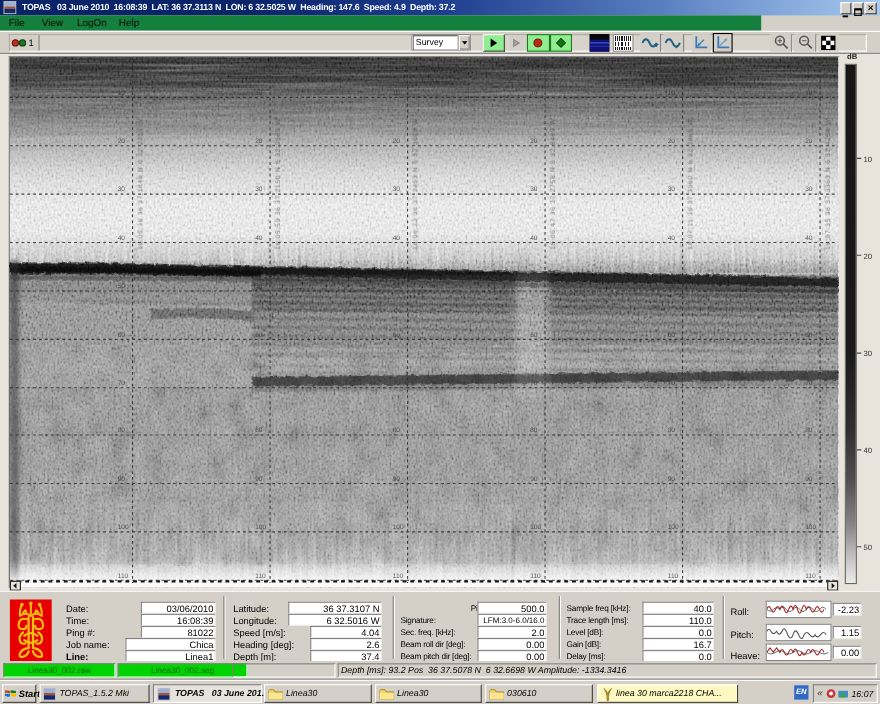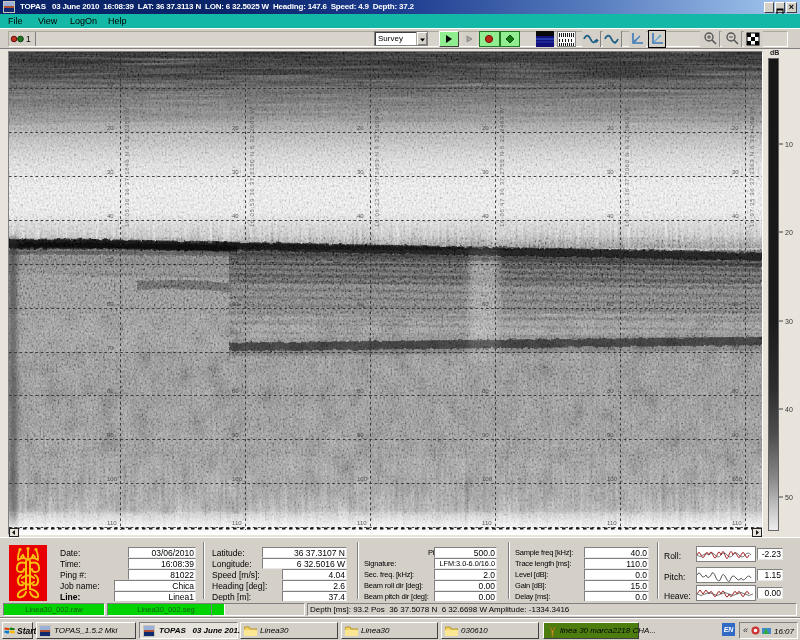--- a/index.html
+++ b/index.html
@@ -37,21 +37,21 @@
     </div>
     <div class="abs raised" style="left:775px;top:2px;width:10px;height:11px;background:#d4d0c8;">
       <svg width="8" height="9">
           <rect x="1" y="1" width="6" height="6" fill="none" stroke="#000"></rect>
           <rect x="1" y="1" width="6" height="1.5" fill="#000"></rect>
         </svg>
     </div>
     <div class="abs raised" style="left:786px;top:2px;width:11px;height:11px;background:#d4d0c8;font-size:9px;font-weight:bold;text-align:center;line-height:9px;">×</div>
   </div>
 
-  <div class="abs" style="left:0;top:14px;width:800px;height:14px;background:#14b8a6;font-size:9px;color:#000;">
+  <div class="abs" style="left:0;top:14px;width:692px;height:14px;background:#15803d;font-size:9px;color:#000;">
     <span class="abs" style="left:8px;top:2px;">File</span>
     <span class="abs" style="left:38px;top:2px;">View</span>
     <span class="abs" style="left:70px;top:2px;">LogOn</span>
     <span class="abs" style="left:108px;top:2px;">Help</span>
   </div>
 
   <div class="abs" style="left:0;top:28px;width:800px;height:20px;background:#d4d0c8;border-top:1px solid #fff;">
     <div class="abs" style="left:8px;top:2px;width:780px;height:16px;background:#d8d4cc;border:1px solid #aca899;border-bottom-color:#fff;border-right-color:#fff;"></div>
     <div class="abs" style="left:9px;top:3px;width:26px;height:14px;background:#d4d0c8;">
       <svg width="26" height="14">
@@ -496,21 +496,21 @@
     <div class="abs" style="left:508px;top:4px;width:2px;height:57px;border-left:1px solid #808080;border-right:1px solid #fff;"></div>
 
     <span class="sm abs" style="left:515px;top:10px;">Sample freq [kHz]:</span>
     <span class="sm abs" style="left:515px;top:21px;">Trace length [ms]:</span>
     <span class="sm abs" style="left:515px;top:32px;">Level [dB]:</span>
     <span class="sm abs" style="left:515px;top:43px;">Gain [dB]:</span>
     <span class="sm abs" style="left:515px;top:54px;">Delay [ms]:</span>
     <div class="vbox abs" style="left:584px;top:9px;width:65px;height:11px;">40.0</div>
     <div class="vbox abs" style="left:584px;top:20px;width:65px;height:11px;">110.0</div>
     <div class="vbox abs" style="left:584px;top:31px;width:65px;height:11px;">0.0</div>
-    <div class="vbox abs" style="left:584px;top:42px;width:65px;height:11px;">15.0</div>
+    <div class="vbox abs" style="left:584px;top:42px;width:65px;height:11px;">16.7</div>
     <div class="vbox abs" style="left:584px;top:53px;width:65px;height:11px;">0.0</div>
     <div class="abs" style="left:657px;top:4px;width:2px;height:57px;border-left:1px solid #808080;border-right:1px solid #fff;"></div>
 
     <span class="lbl abs" style="left:664px;top:13px;">Roll:</span>
     <span class="lbl abs" style="left:664px;top:34px;">Pitch:</span>
     <span class="lbl abs" style="left:664px;top:53px;">Heave:</span>
     <div class="abs" style="left:696px;top:8px;width:60px;height:16px;background:#fff;border:1px solid #808080;">
       <svg width="58" height="13">
           <path d="M0 7 q2 -5 4 0 t4 0 t4 0 q2 -6 4 0 t4 0 t4 0 q2 -7 4 0 t4 0 t4 0 q2 -5 4 0 t4 0 t4 0 t4 0" fill="none" stroke="#aa2222" stroke-width="1"></path>
       <path d="M0 7 q3 3 6 0 t6 0 q3 -4 6 0 t6 0 t6 0 q3 4 6 0 t6 0 t6 0 t6 0" fill="none" stroke="#555" stroke-width="0.8"></path>
@@ -529,21 +529,21 @@
     </div>
     <div class="vbox abs" style="left:757px;top:10px;width:26px;height:12px;">-2.23</div>
     <div class="vbox abs" style="left:757px;top:31px;width:26px;height:12px;">1.15</div>
     <div class="vbox abs" style="left:757px;top:49px;width:26px;height:12px;">0.00</div>
   </div>
 
   <div class="abs" style="left:0;top:601px;width:800px;height:17px;background:#d4d0c8;">
     <div class="abs sunken" style="left:3px;top:2px;width:102px;height:13px;background:#00d400;font-size:7.5px;color:#156015;text-align:center;line-height:12px;">Linea30_002.raw</div>
     <div class="abs sunken" style="left:107px;top:2px;width:118px;height:13px;background:#00d400;font-size:7.5px;color:#156015;text-align:center;line-height:12px;">Linea30_002.seg</div>
     <div class="abs sunken" style="left:211px;top:2px;width:94px;height:13px;"></div>
-    <div class="abs sunken" style="left:307px;top:2px;width:490px;height:13px;font-size:8px;line-height:12px;padding-left:2px;white-space:nowrap;">Depth [ms]: 93.2 Pos&nbsp; 36 37.5078 N&nbsp; 6 32.6698 W Amplitude: -1334.3416</div>
+    <div class="abs sunken" style="left:307px;top:2px;width:490px;height:13px;font-size:8px;line-height:12px;padding-left:2px;white-space:nowrap;font-style:italic;">Depth [ms]: 93.2 Pos&nbsp; 36 37.5078 N&nbsp; 6 32.6698 W Amplitude: -1334.3416</div>
   </div>
 
   <div id="taskbar" class="abs" style="left:0;top:618px;width:800px;height:22px;background:#d4d0c8;border-top:1px solid #fff;box-shadow:0 -1px 0 #808080;font-style:italic;">
     <div class="abs raised" style="left:2px;top:3px;width:31px;height:17px;background:#d4d0c8;">
       <svg class="abs" style="left:1px;top:2px" width="11" height="11" viewBox="0 0 11 11">
         <path d="M0.5 3 Q2 2 3.5 3 L5 3 L5 5 L3.5 5 Q2 4 0.5 5 Z" fill="#d83b01"></path>
         <path d="M5.6 3 Q7 2 8.5 3 L10.5 3 L10.5 5 L5.6 5 Z" fill="#107c10"></path>
         <path d="M0.5 5.7 L5 5.7 L5 8 Q3.5 9 2 8 Q1 7.5 0.5 8 Z" fill="#0078d4"></path>
         <path d="M5.6 5.7 L10.5 5.7 L10.5 8 Q9 9 7.5 8 Q6.5 7.5 5.6 8 Z" fill="#ffb900"></path>
       </svg>
@@ -581,21 +581,21 @@
         </svg>
       <span class="abs" style="left:19px;top:3px;font-size:8px;">Linea30</span>
     </div>
     <div class="abs raised" style="left:441px;top:3px;width:98px;height:17px;background:#d4d0c8;">
       <svg class="abs" style="left:3px;top:3px" width="13" height="10">
           <path d="M0 2 L0 10 L13 10 L13 3 L6 3 L5 1 L1 1 Z" fill="#f5d36c" stroke="#a98500" stroke-width="0.8"></path>
           <path d="M0 4 L13 4 L13 10 L0 10 Z" fill="#fbe694"></path>
         </svg>
       <span class="abs" style="left:19px;top:3px;font-size:8px;">030610</span>
     </div>
-    <div class="abs raised" style="left:543px;top:3px;width:96px;height:17px;background:#4d7c0f;">
+    <div class="abs raised" style="left:543px;top:3px;width:128px;height:17px;background:#fef9c3;">
       <svg class="abs" style="left:3px;top:2px" width="11" height="13">
           <path d="M2 1 Q5 4 5 12 L6 12 Q6 4 9 1 Q6 3 5.5 6 Q5 3 2 1" fill="#c8a430" stroke="#8a6a10" stroke-width="0.7"></path>
         </svg>
       <span class="abs" style="left:16px;top:3px;font-size:8px;white-space:nowrap;">linea 30 marca2218 CHA...</span>
     </div>
     <div class="abs" style="left:722px;top:4px;width:13px;height:13px;background:#316ac5;color:#fff;font-size:7px;font-weight:bold;text-align:center;line-height:13px;">EN</div>
     <div class="abs" style="left:739px;top:3px;width:59px;height:17px;border-top:1px solid #808080;border-left:1px solid #808080;border-right:1px solid #fff;border-bottom:1px solid #fff;">
       <span class="abs" style="left:3px;top:2px;font-size:9px;color:#333;">«</span>
       <svg class="abs" style="left:11px;top:3px" width="9" height="9">
           <circle cx="4.5" cy="4.5" r="4" fill="#cc3333"></circle>

